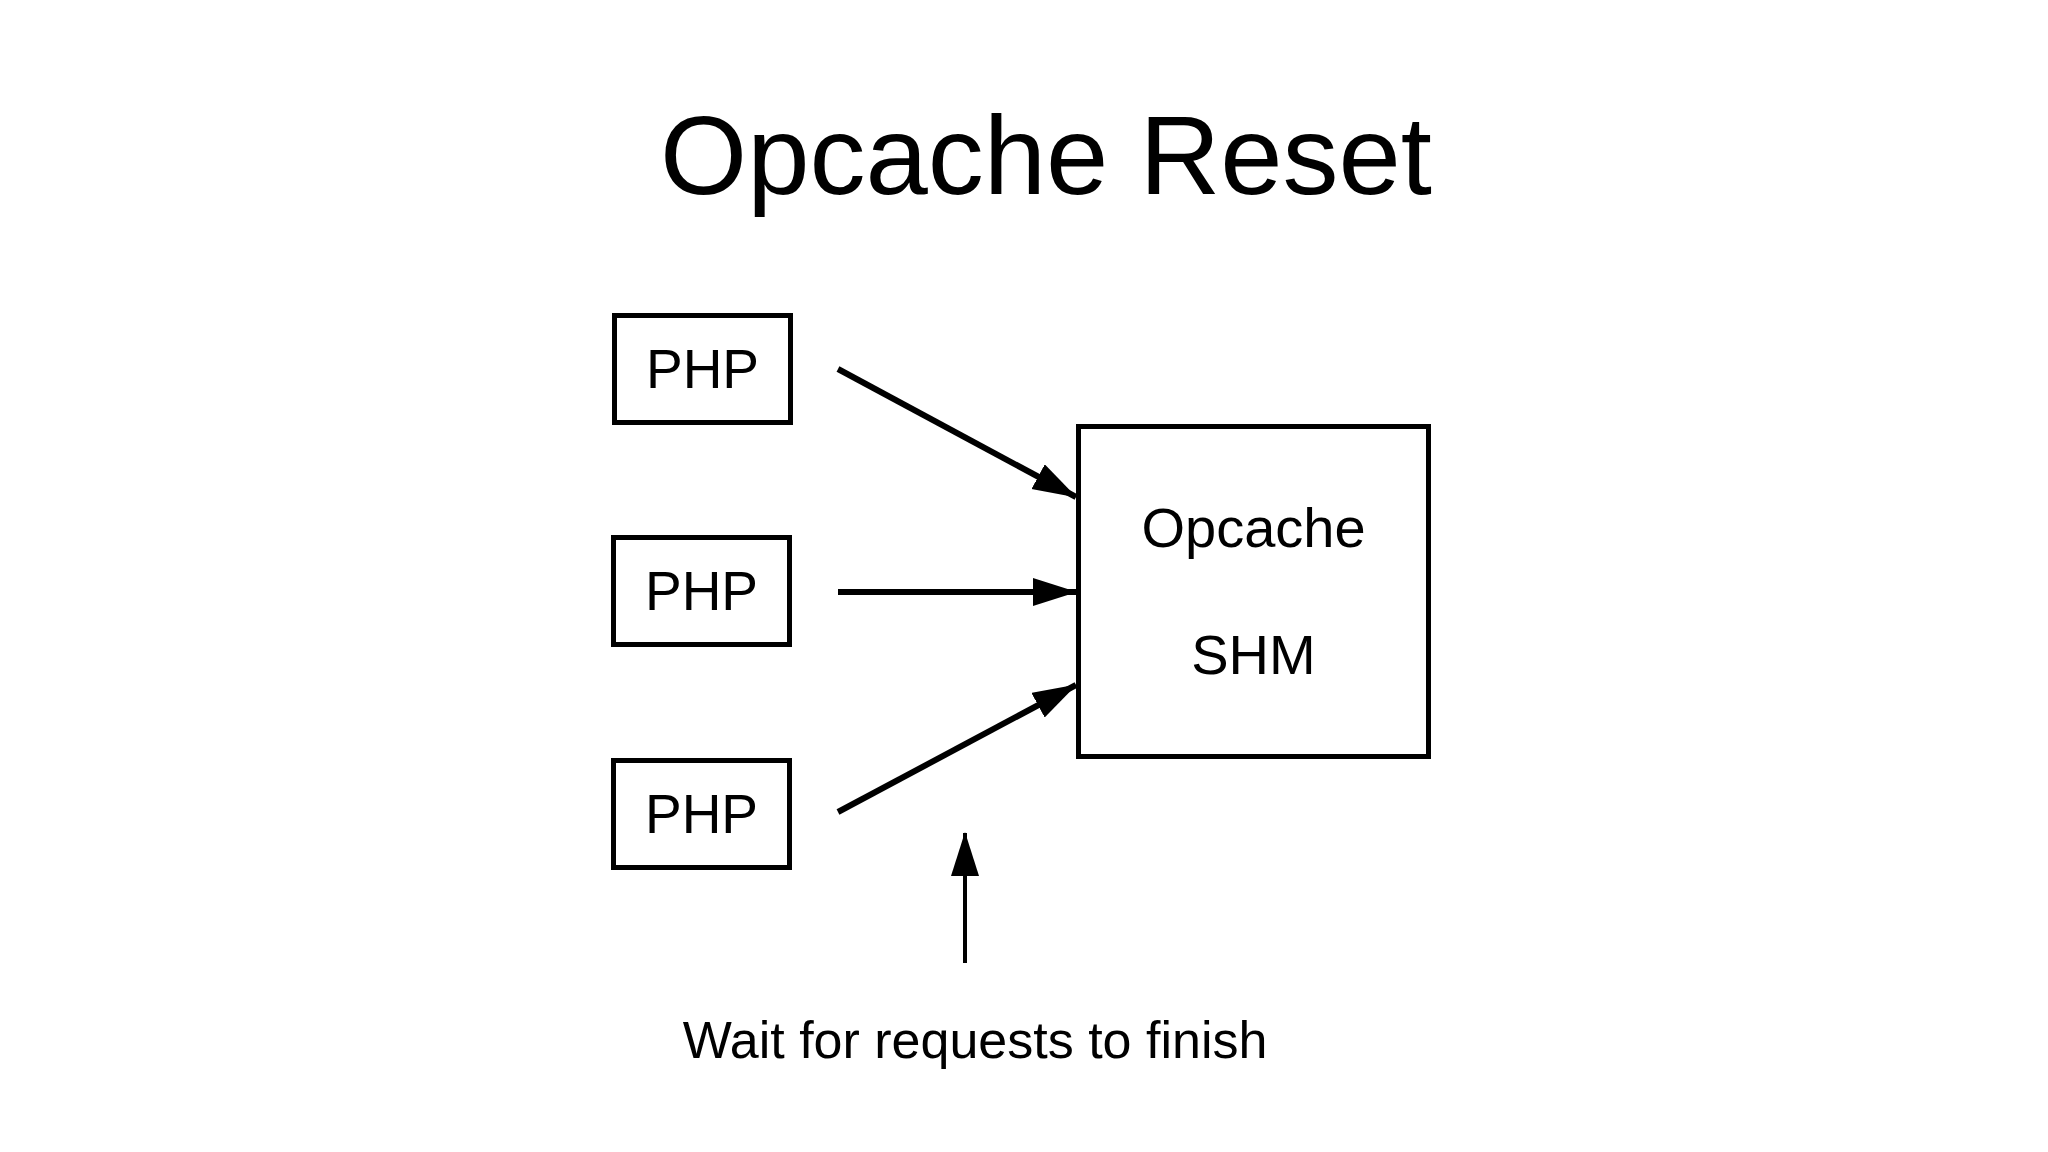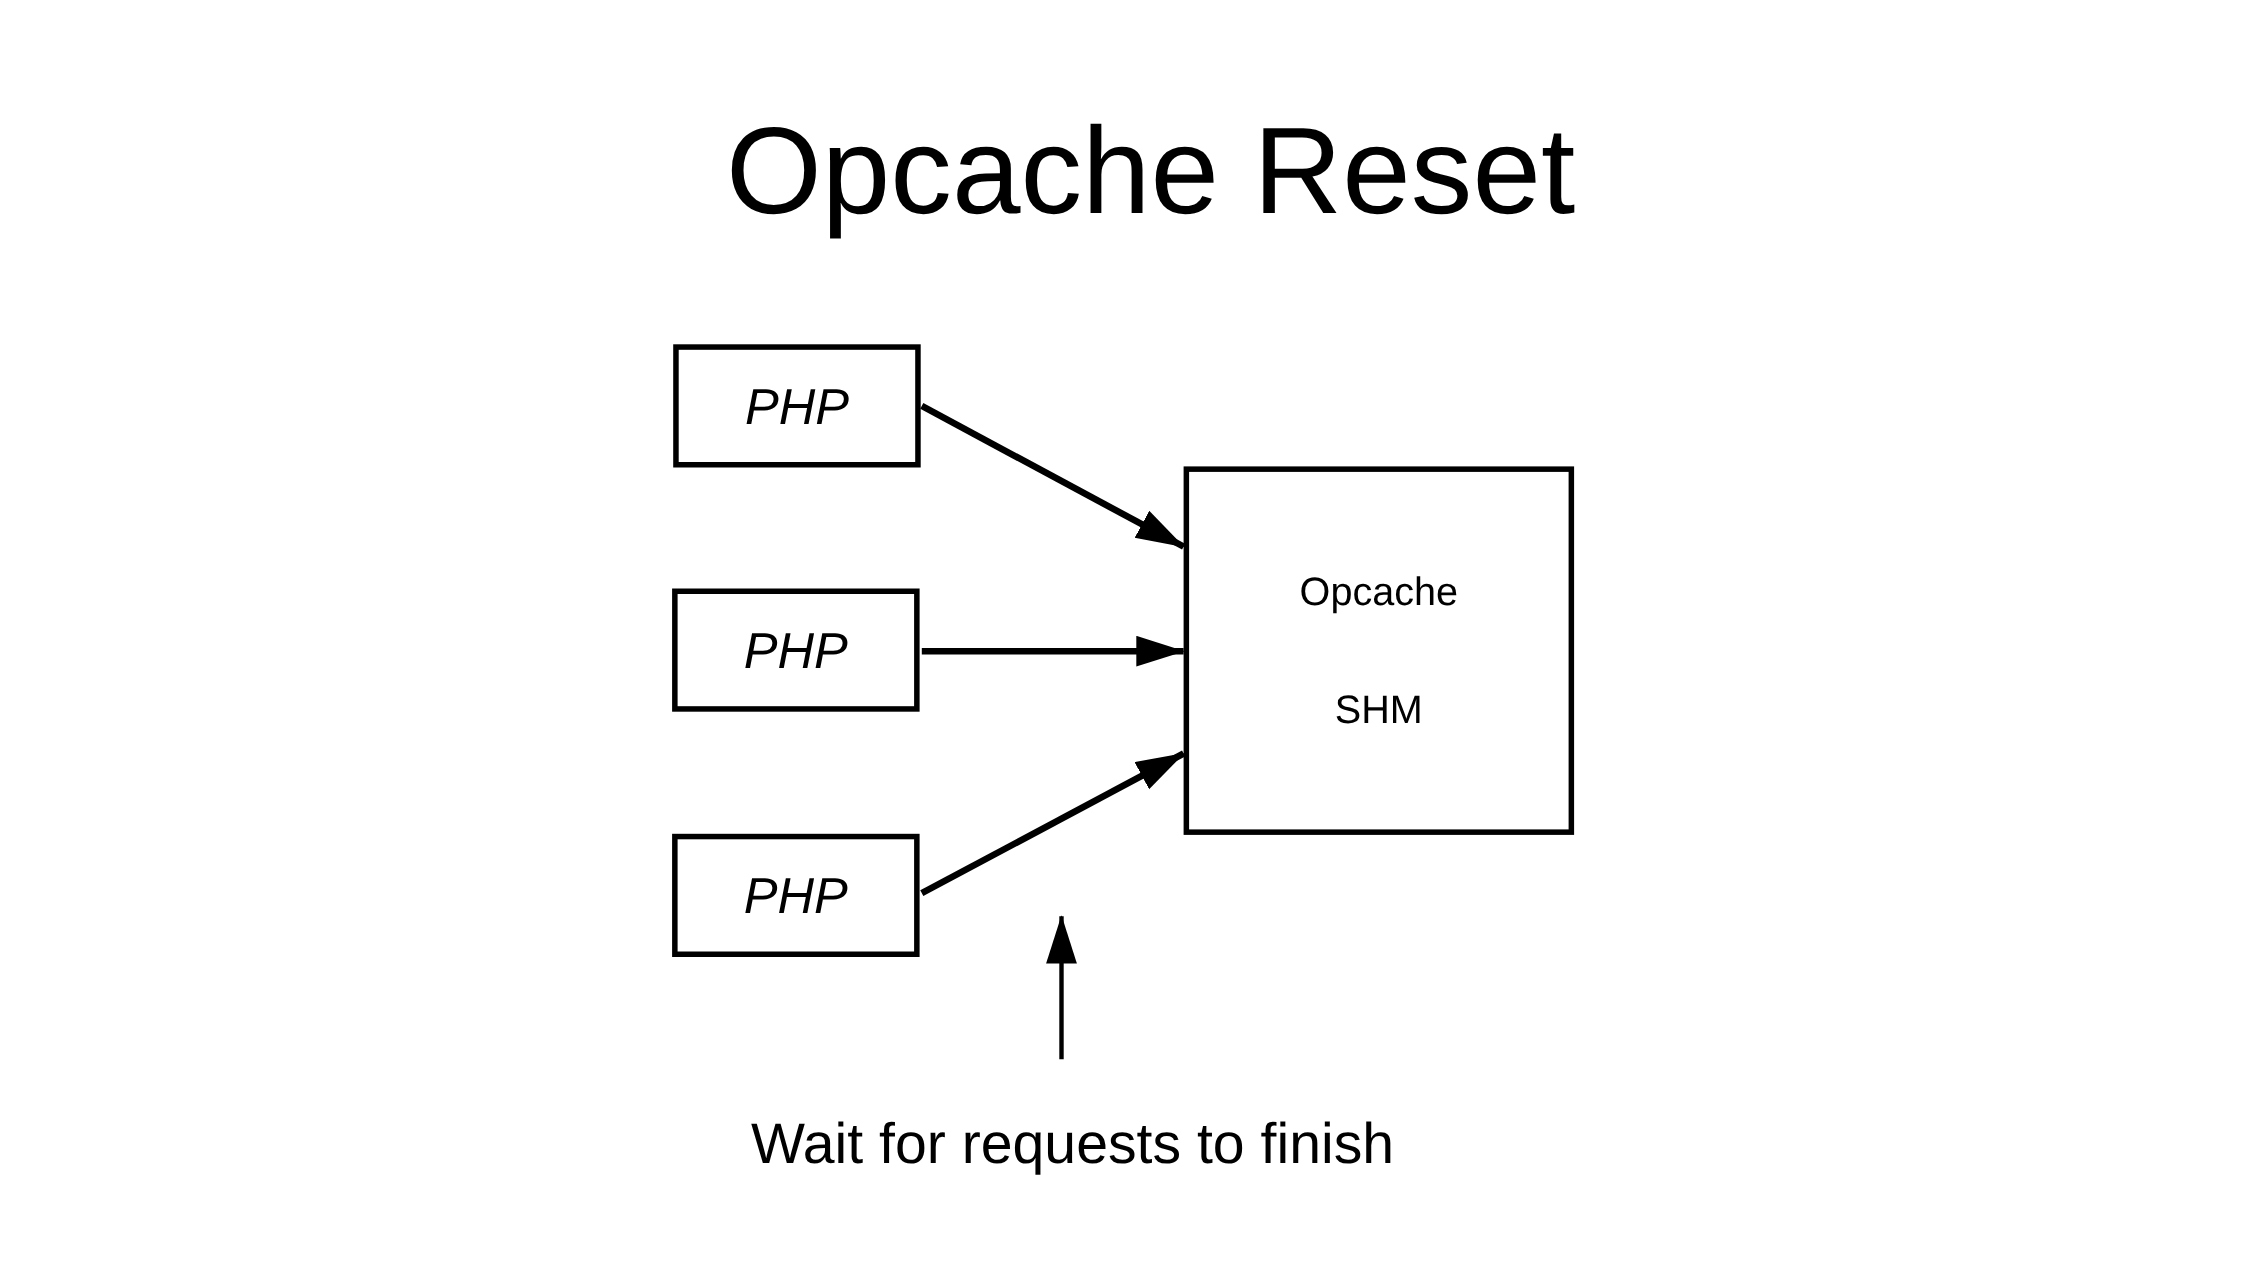--- a/index.html
+++ b/index.html
@@ -33,37 +33,36 @@
     position: absolute;
     border: 5px solid var(--ink);
     background: var(--bg);
     display: flex;
     align-items: center;
     justify-content: center;
   }
 
   .node-php {
     left: 611px;
-    width: 225px;
+    width: 181px;
     height: 112px;
-    font-size: 46px;
-    font-style: italic;
+    font-size: 55px;
   }
   .node-php.p1 { top: 313px; left: 612px; }
   .node-php.p2 { top: 535px; }
   .node-php.p3 { top: 758px; }
 
   .node-shm {
     left: 1076px;
     top: 424px;
     width: 355px;
     height: 335px;
     flex-direction: column;
     gap: 71px;
-    font-size: 36px;
+    font-size: 56px;
   }
   .node-label { line-height: 1; white-space: nowrap; }
 
   .arrows-layer {
     position: absolute;
     left: 0;
     top: 0;
     width: 2048px;
     height: 1152px;
     pointer-events: none;

